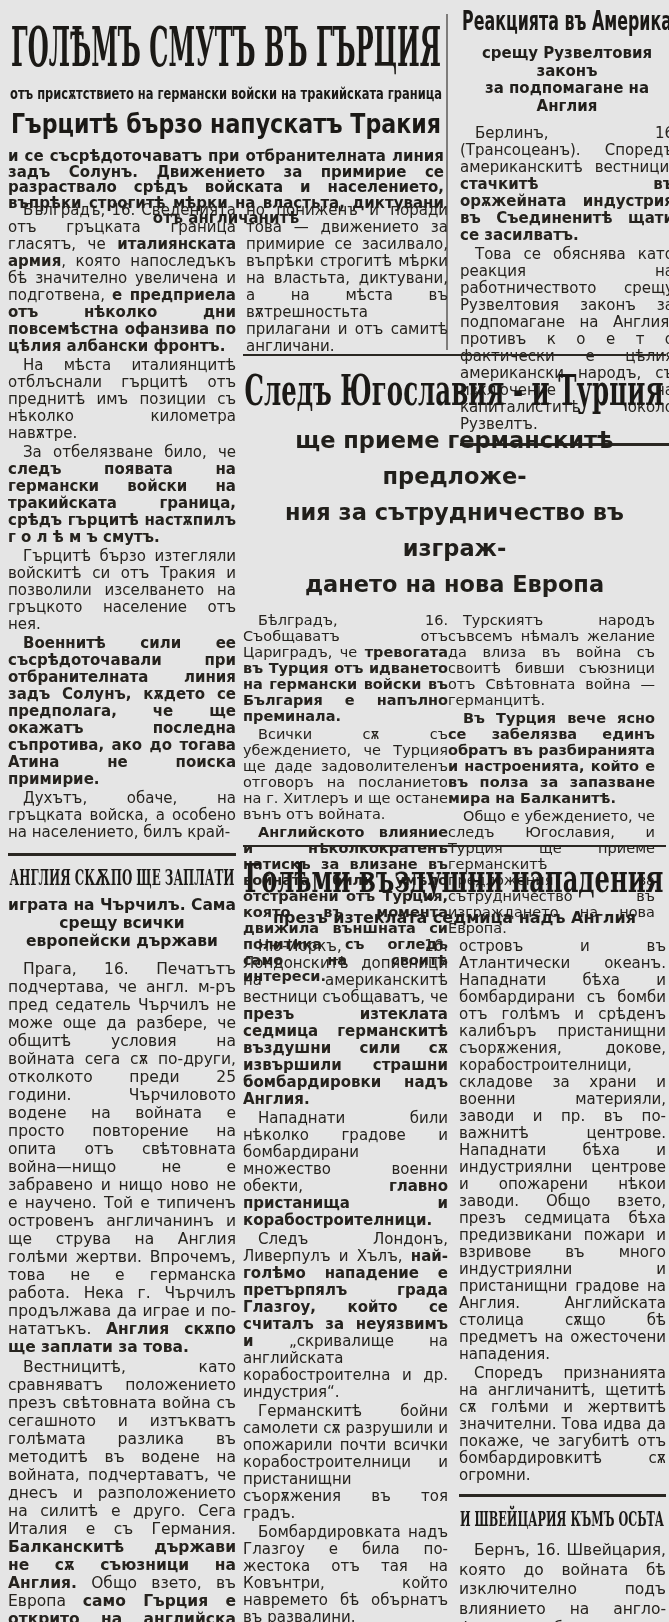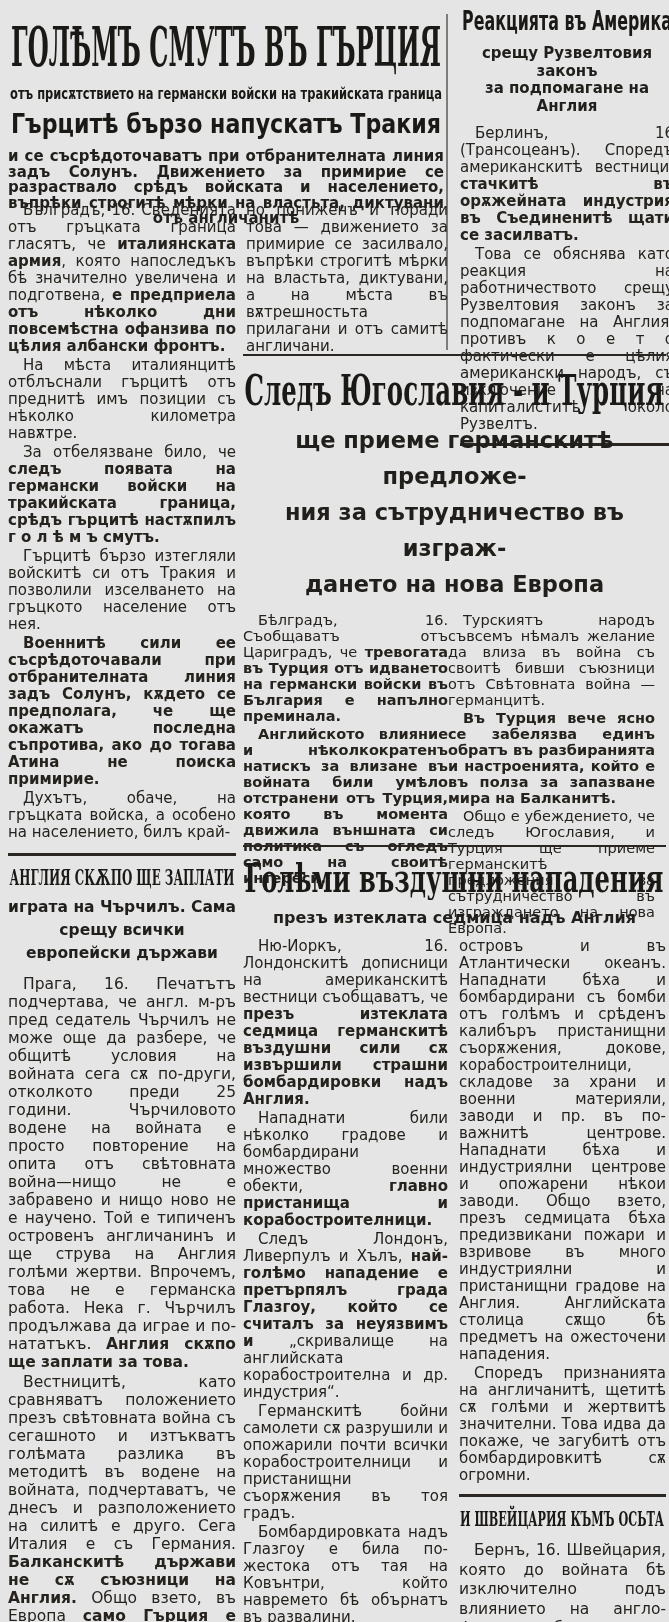--- a/index.html
+++ b/index.html
@@ -25,21 +25,21 @@
   .body-col span.b{font-weight:bold;}
   .fs15{font-size:15px; line-height:17px;}
   .fs145{font-size:14.5px; line-height:16px;}
   .a5b{font-size:15.5px; line-height:18px;}
   .art6b{font-size:15.5px; line-height:19.5px;}
   .hr{background:#2a2722; border:0;}
   .cols{display:flex;}
   .america-deck{font-size:15px; line-height:17.5px; text-align:center; margin:6px 0 10px 0;}
   .turkey-deck{font-size:22.5px; line-height:36px; margin:4px 0 10px 0;}
   .air-deck{font-size:16px; line-height:24px; margin:2px 0 8px 0;}
-  .a5-deck{font-size:15.5px; line-height:23px; text-align:center; font-weight:bold; margin:2px 0 10px 0; color:#211f1b;}
+  .a5-deck{font-size:15.5px; line-height:18px; text-align:center; font-weight:bold; margin:2px 0 10px 0; color:#211f1b;}
 </style>
 </head>
 <body>
 
 <div class="page">
 
   <div class="abs" style="left:8px; top:10px; width:436px;">
     <svg width="436" height="66">
       <text class="hl-serif" x="218" y="56" font-size="54" text-anchor="middle" textLength="430" lengthAdjust="spacingAndGlyphs">ГОЛѢМЪ СМУТЪ ВЪ ГЪРЦИЯ</text>
     </svg>
@@ -95,20 +95,21 @@
   <div class="abs" style="left:243px; top:354px; width:423px; border-top:2px solid #2a2722; padding-top:8px;">
     <svg width="423" height="50">
       <text class="hl-serif" x="211" y="41" font-size="42" text-anchor="middle" textLength="419" lengthAdjust="spacingAndGlyphs">Следъ Югославия - и Турция</text>
     </svg>
     <div class="deck-center turkey-deck">ще приеме германскитѣ предложе-
 ния за сътрудничество въ изграж-
 дането на нова Европа</div>
     <div class="cols" style="">
       <div class="body-col fs145" style="width:205px;">
           <p class="para"><span>Бѣлградъ, 16. Съобщаватъ отъ Цариградъ, че </span><span class="b">тревогата въ Турция отъ идването на германски войски въ България е напълно преминала.</span></p>
+          <p class="para"><span>Всички сѫ съ убеждението, че Турция ще даде задоволителенъ отговоръ на посланието на г. Хитлеръ и ще остане вънъ отъ войната.</span></p>
           <p class="para"><span class="b">Английското влияние и нѣколкократенъ натискъ за влизане въ войната били умѣло отстранени отъ Турция, която въ момента движила външната си политика съ огледъ само на своитѣ интереси.</span></p>
         </div>
       <div class="body-col fs145" style="width:207px;">
           <p class="para"><span>Турскиятъ народъ съвсемъ нѣмалъ желание да влиза въ война съ своитѣ бивши съюзници отъ Свѣтовната война — германцитѣ.</span></p>
           <p class="para"><span class="b">Въ Турция вече ясно се забелязва единъ обратъ въ разбиранията и настроенията, който е въ полза за запазване мира на Балканитѣ.</span></p>
           <p class="para"><span>Общо е убеждението, че следъ Югославия, и Турция ще приеме германскитѣ предложения за сътрудничество въ изграждането на нова Европа.</span></p>
         </div>
     </div>
   </div>
 

